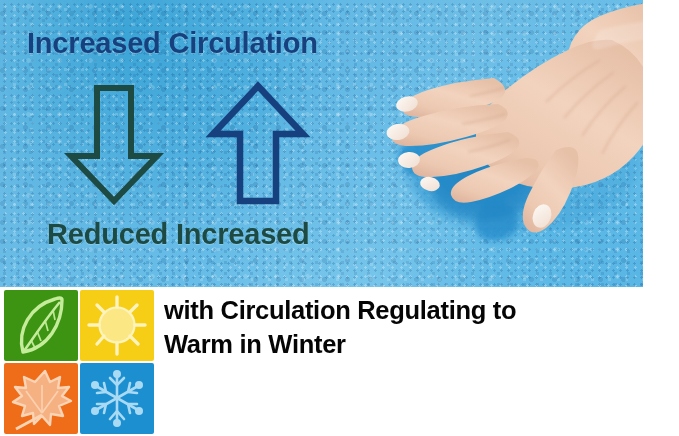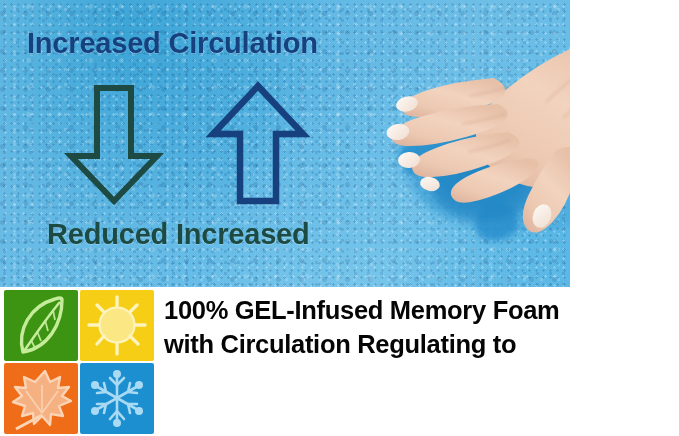--- a/index.html
+++ b/index.html
@@ -5,21 +5,21 @@
   html, body {
     margin: 0;
     padding: 0;
     background: #ffffff;
   }
   body {
     font-family: "Liberation Sans", sans-serif;
   }
   #poster {
     position: relative;
-    width: 570px;
+    width: 643px;
     height: 436px;
     overflow: hidden;
     background: #14b8a6;
   }
 
   
   .foam-panel {
     position: absolute;
     left: 0;
     top: 0;
@@ -311,17 +311,17 @@
             <circle cx="15" cy="22" r="4"></circle>
             <circle cx="59" cy="48" r="4"></circle>
             <circle cx="59" cy="22" r="4"></circle>
             <circle cx="15" cy="48" r="4"></circle>
           </g>
         </svg>
       </div>
     </div>
 
     <div class="info-text">
-      <div>100% GEL-Infused Memory Foam</div>
       <div>with Circulation Regulating to</div>
+      <div>Warm in Winter</div>
     </div>
   </div>
 </div>
 
 </body></html>

